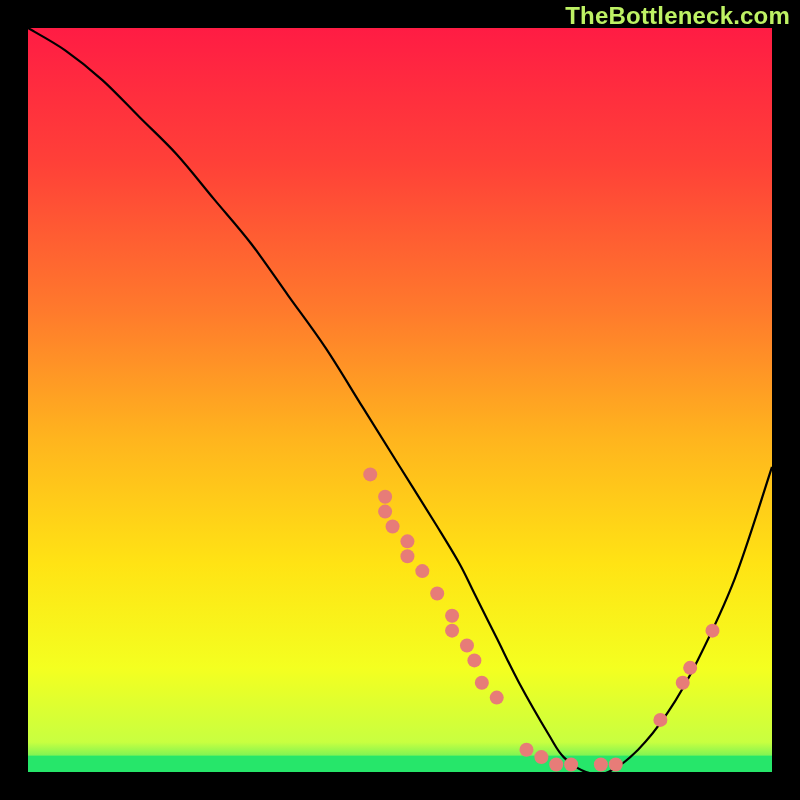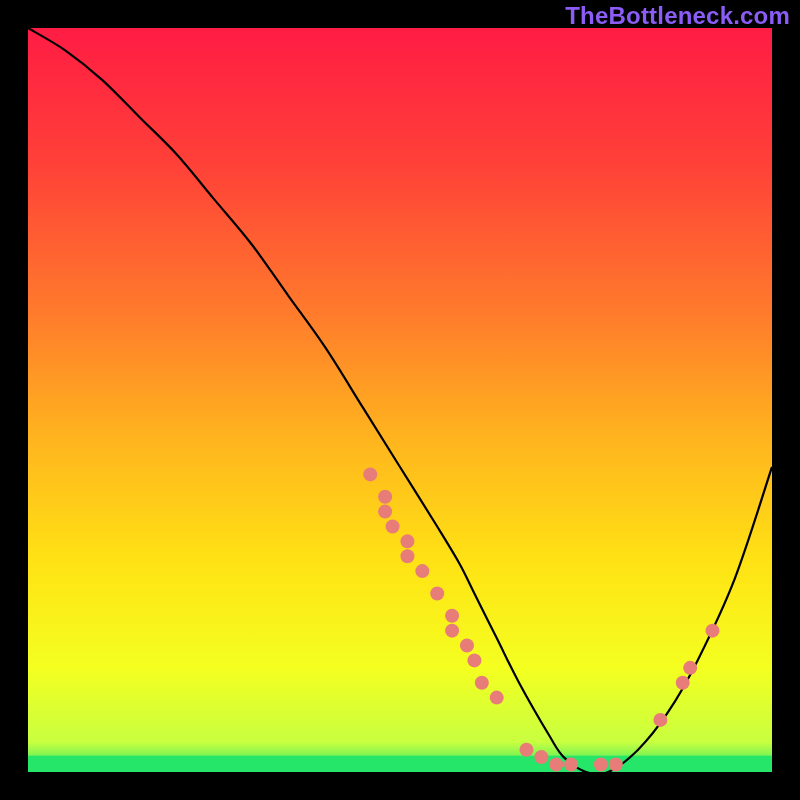--- a/index.html
+++ b/index.html
@@ -18,21 +18,21 @@
     width: 800px;
     height: 800px;
     background: #000;
   }
   .watermark {
     position: absolute;
     top: 2px;
     right: 10px;
     font-size: 24px;
     font-weight: 600;
-    color: #8b5cf6;
+    color: #bef264;
     letter-spacing: 0.2px;
   }
   .plot-wrap {
     position: absolute;
     left: 28px;
     top: 28px;
     width: 744px;
     height: 744px;
   }
   svg { display: block; }

